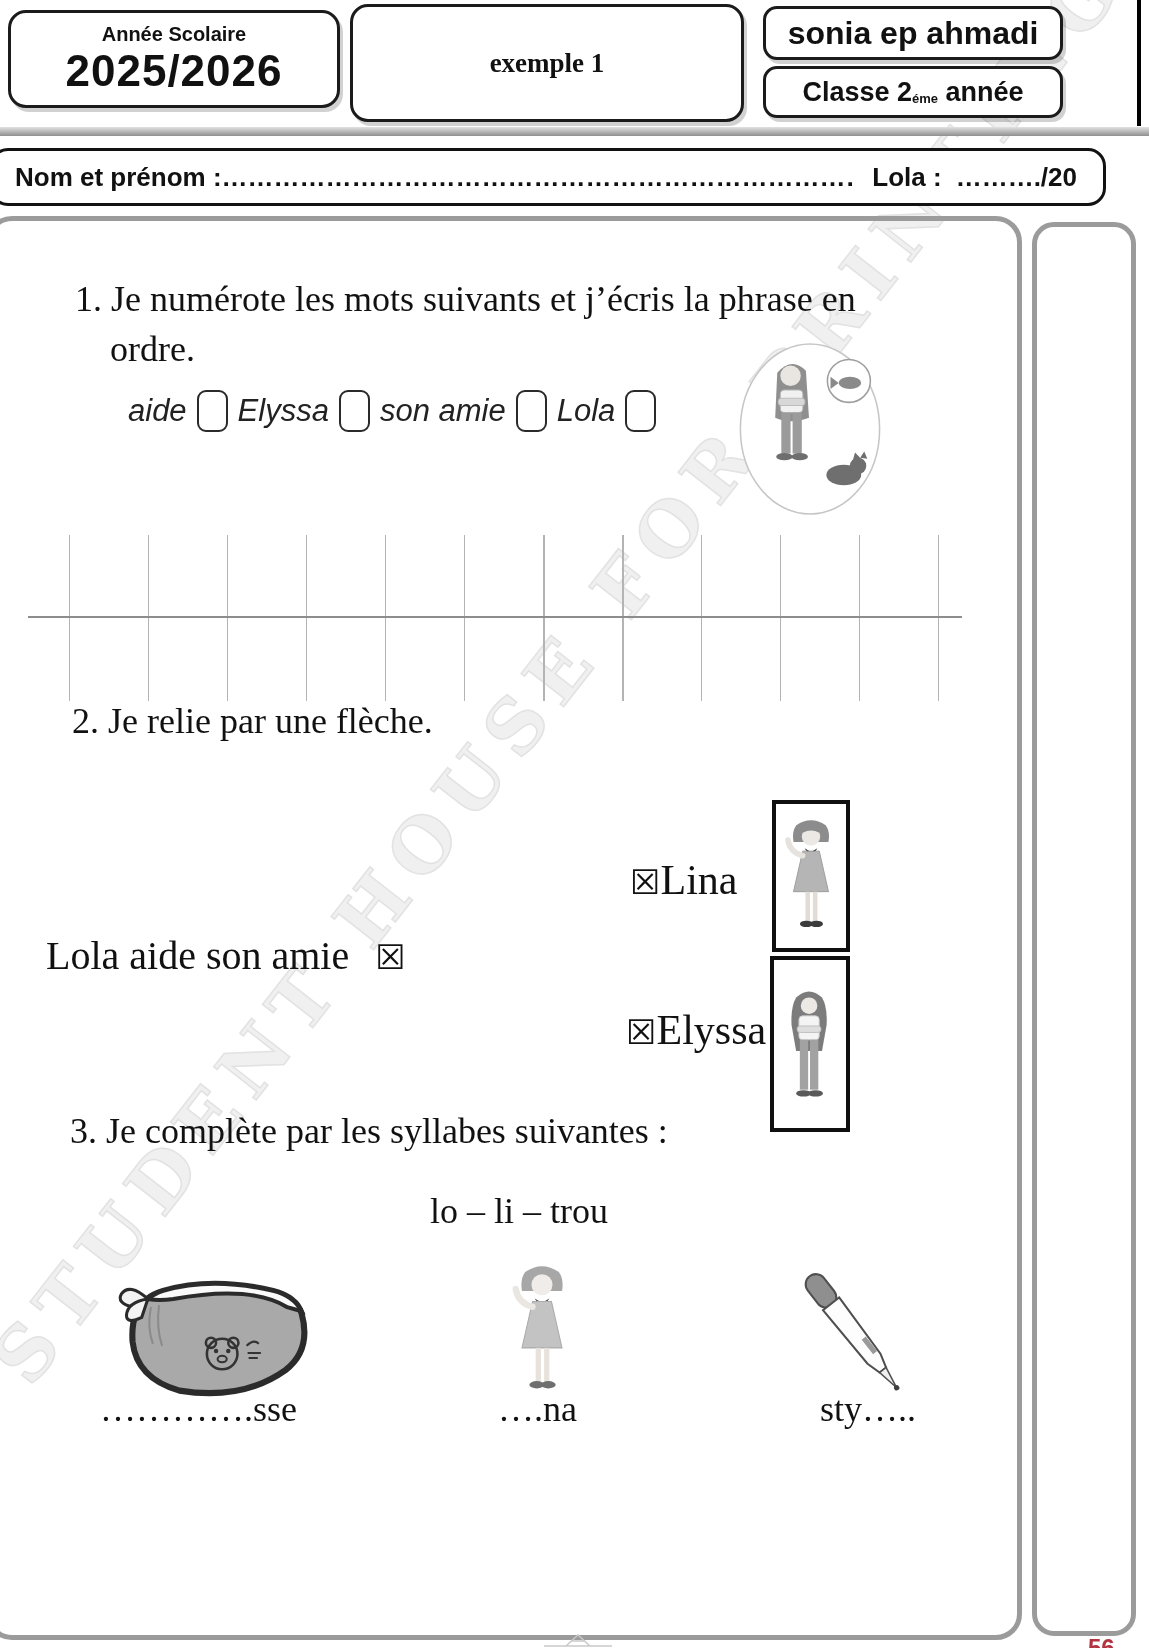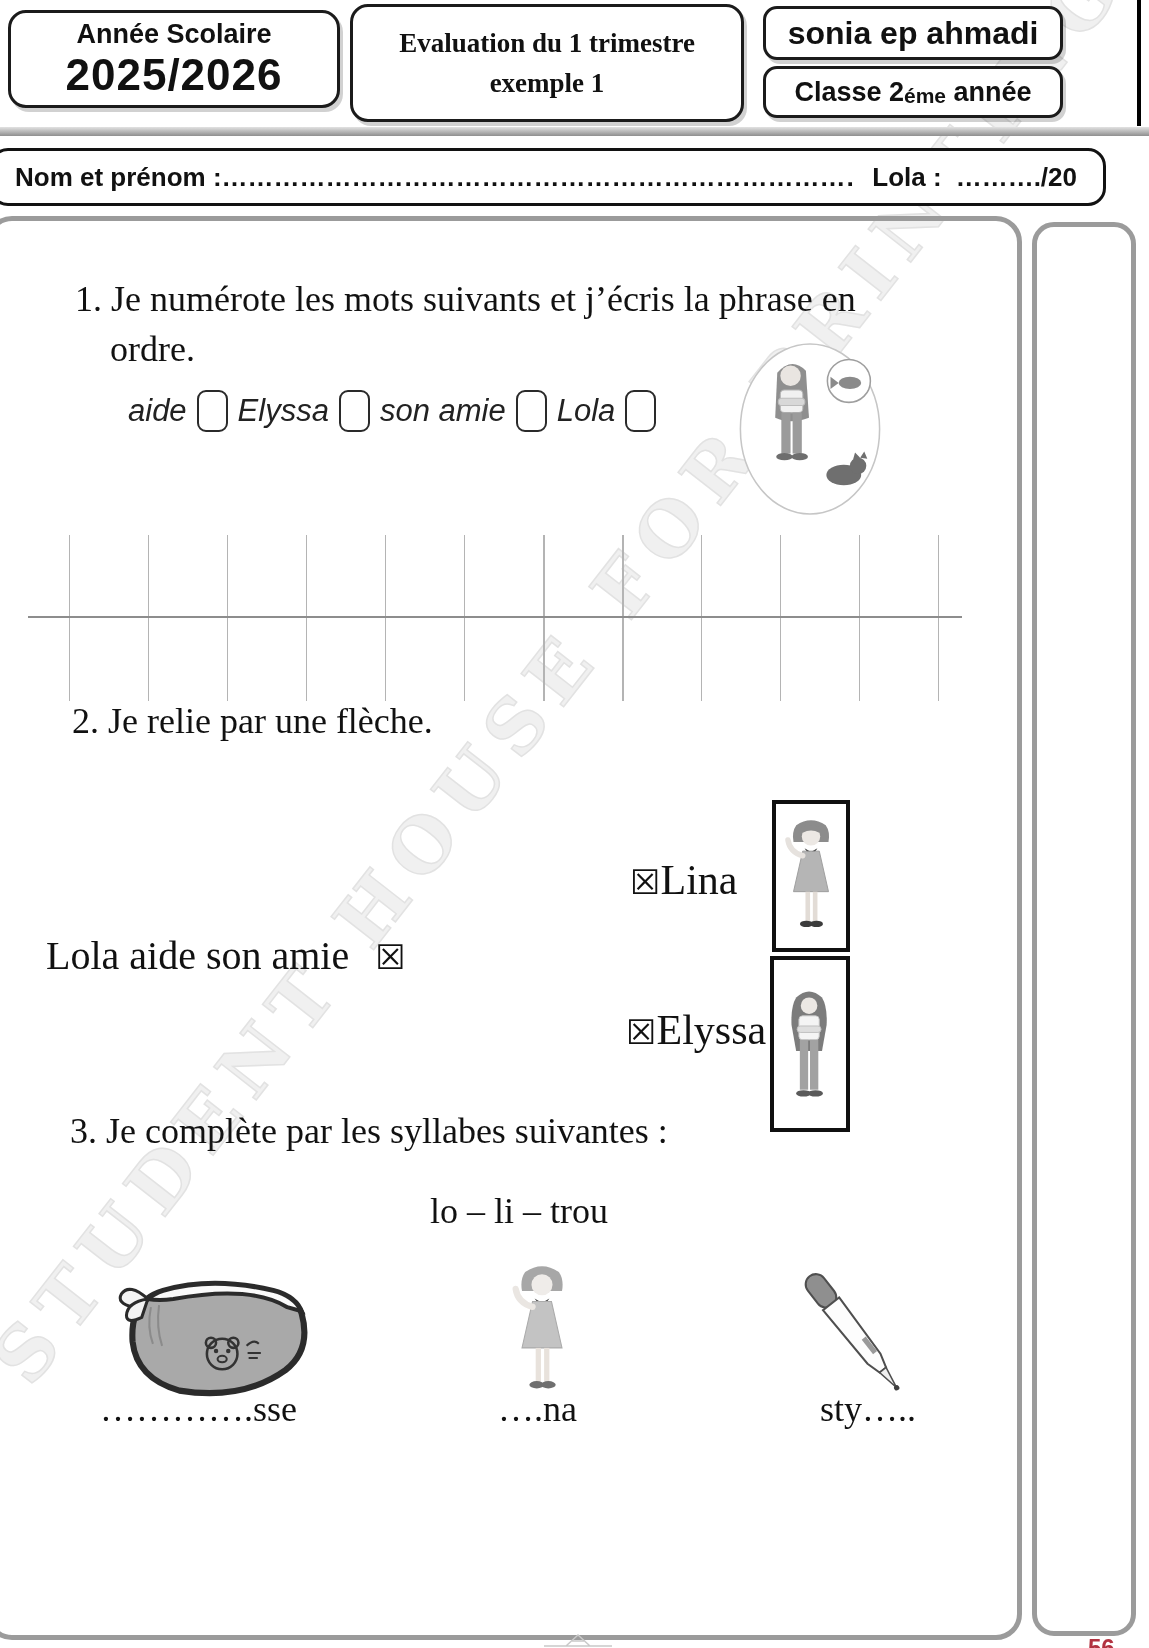--- a/index.html
+++ b/index.html
@@ -10,26 +10,26 @@
 
   
   .hdr-box { position:absolute; background:#fff; border:3px solid #1b1b1b;
              border-radius:18px; box-shadow:3px 4px 0 rgba(0,0,0,.18);
              display:flex; flex-direction:column; align-items:center; justify-content:center;
              font-family:"Liberation Sans", sans-serif; z-index:2; }
   .box-year   { left:8px;   top:10px; width:332px; height:98px; }
   .box-eval   { left:350px; top:4px;  width:394px; height:118px; font-family:"Liberation Serif",serif; }
   .box-teacher{ left:763px; top:6px;  width:300px; height:54px;  border-radius:14px; }
   .box-class  { left:763px; top:66px; width:300px; height:52px;  border-radius:14px; }
-  .year-l1 { font-weight:bold; font-size:27px; }
+  .year-l1 { font-weight:bold; font-size:20px; }
   .year-l2 { font-weight:600; font-size:44px; letter-spacing:1px; }
   .eval-l  { font-weight:bold; font-size:27px; line-height:40px; }
   .teacher { font-weight:700; font-size:32px; }
   .class-line { font-weight:bold; font-size:27px; }
-  .class-sup  { font-size:21px; font-weight:bold; position:relative; top:2px; }
+  .class-sup  { font-size:13px; font-weight:bold; position:relative; top:2px; }
   .hdr-right-edge { left:1137px; top:0; width:4px; height:126px; background:#000; z-index:2; }
   .hdr-divider { left:0; top:127px; width:1149px; height:9px;
                  background:linear-gradient(#e2e2e2,#8f8f8f); z-index:1; }
 
   
   .name-bar { left:-10px; top:148px; width:1116px; height:58px; background:#fff;
               border:3px solid #121212; border-radius:18px; display:flex; align-items:center;
               padding:0 26px 0 22px; font-family:"Liberation Sans",sans-serif;
               font-weight:bold; font-size:26px; white-space:nowrap; overflow:hidden; z-index:2; }
   .name-dots { overflow:hidden; flex:1; }
@@ -98,21 +98,20 @@
 <body>
 
 <div class="watermark">STUDENT HOUSE FOR PRINTING</div>
 
 <div class="hdr-box box-year">
   <div class="year-l1">Année Scolaire</div>
   <div class="year-l2">2025/2026</div>
 </div>
 
 <div class="hdr-box box-eval">
-  <div class="eval-l">Evaluation du 1 trimestre</div>
   <div class="eval-l">exemple 1</div>
 </div>
 
 <div class="hdr-box box-teacher">
   <div class="teacher">sonia ep ahmadi</div>
 </div>
 
 <div class="hdr-box box-class">
   <div class="class-line"><span>Classe 2</span><span class="class-sup">éme</span><span> année</span></div>
 </div>

